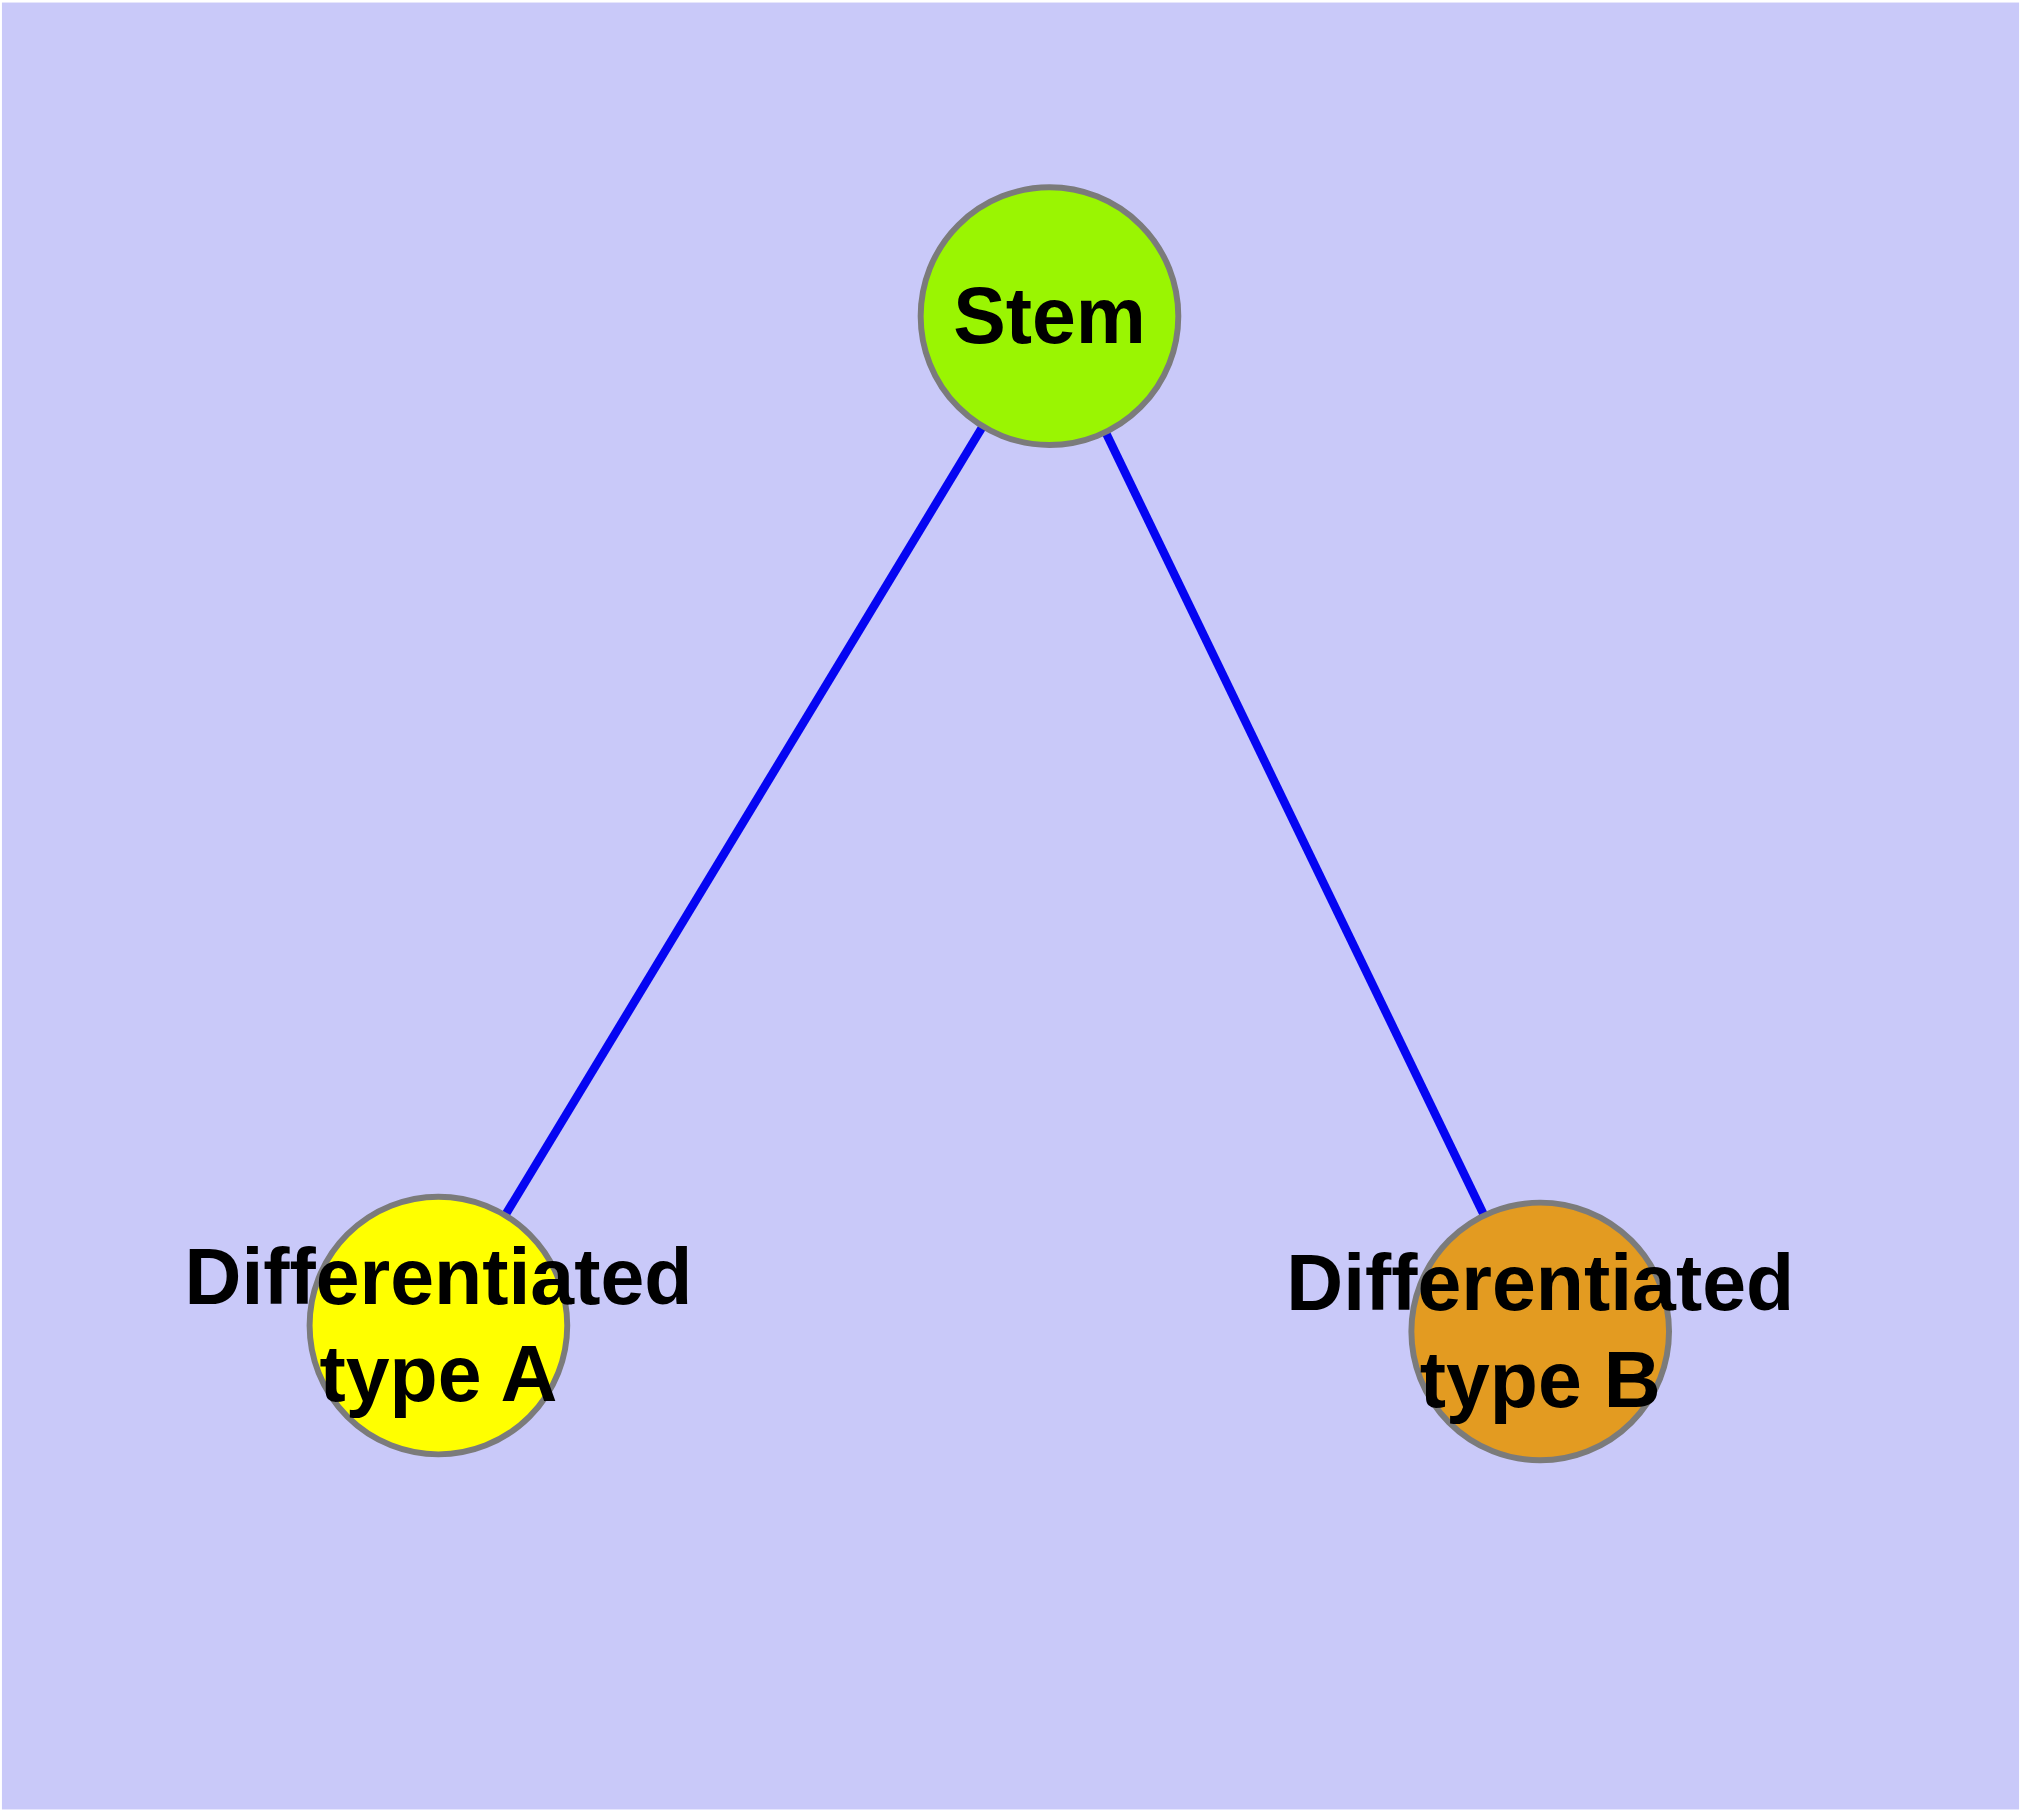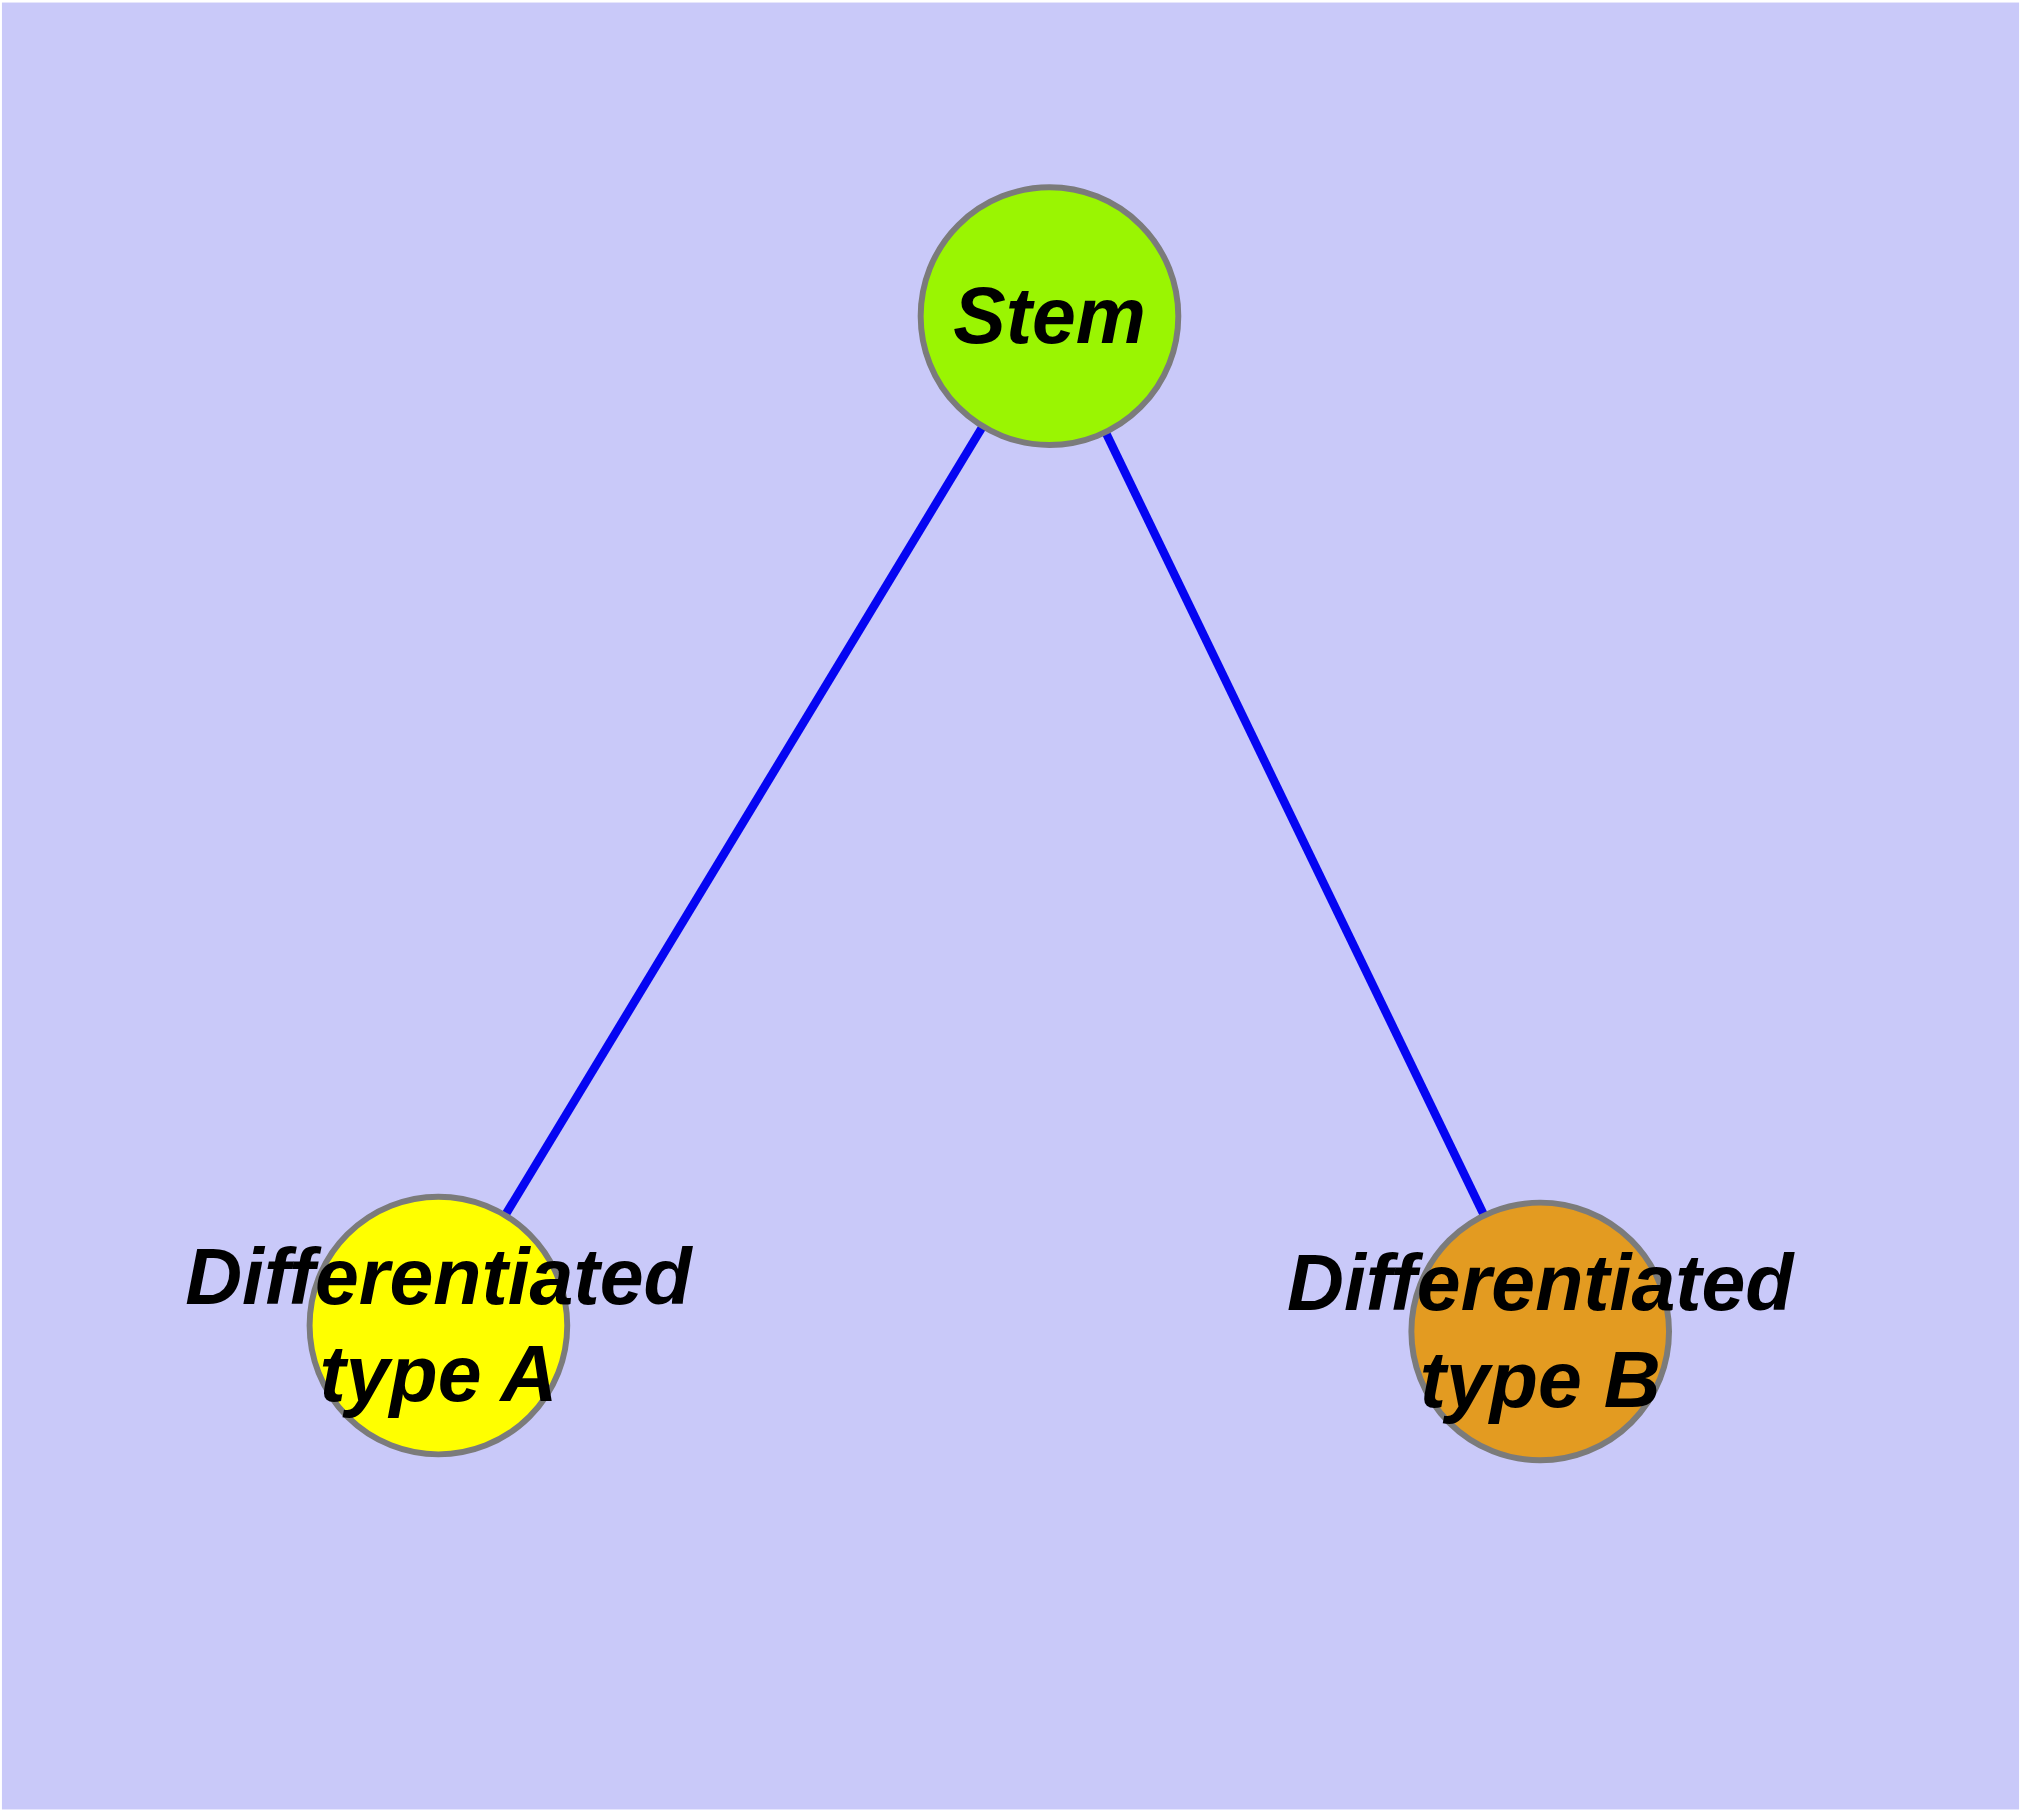--- a/index.html
+++ b/index.html
@@ -8,21 +8,20 @@
     width: 2021px;
     height: 1812px;
     background: #ffffff;
     overflow: hidden;
     font-family: "Liberation Sans", sans-serif;
   }
   .stage {
     position: relative;
     width: 2021px;
     height: 1676px;
-    font-style: italic;
   }
   svg { display: block; }
   .node-label {
     font-family: "Liberation Sans", "DejaVu Sans", sans-serif;
     font-weight: bold;
     font-size: 93px;
     text-anchor: middle;
     dominant-baseline: central;
   }
   .edge {

